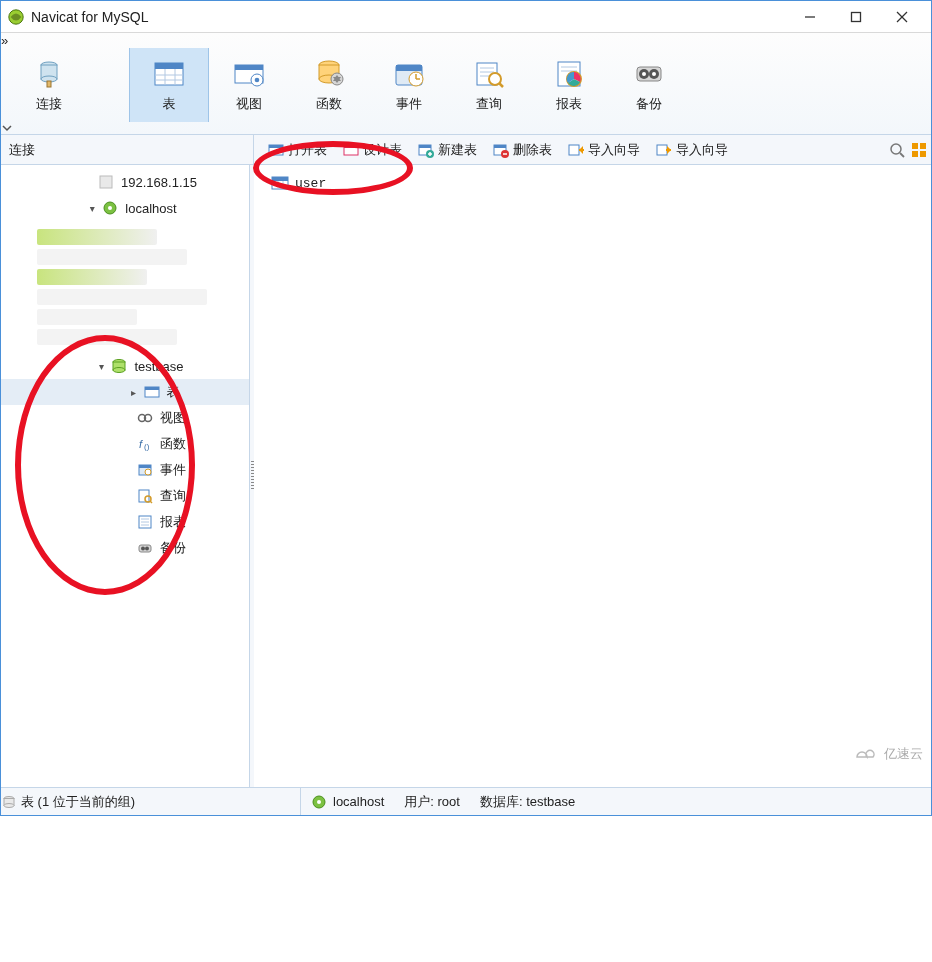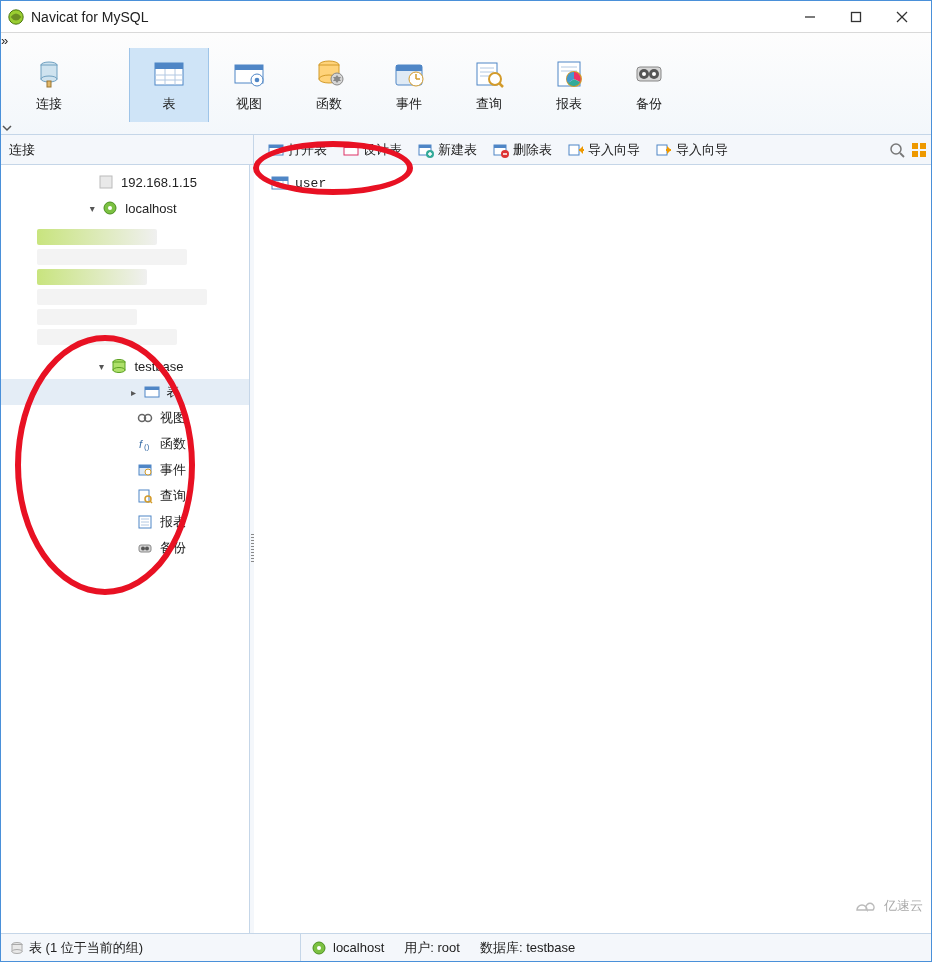--- a/index.html
+++ b/index.html
@@ -1,17 +1,17 @@
 <!DOCTYPE html>
 <html><head>
 <meta charset="utf-8">
 <style>
   * { box-sizing: border-box; }
   html, body { margin: 0; padding: 0; font-family: "Microsoft YaHei", "SimSun", Arial, sans-serif; font-size: 13px; color: #222; background: #fff; }
-  .window { width: 932px; height: 962px; border: 1px solid #4a90d9; display: flex; flex-direction: column; background: #fff; position: relative; }
+  .window { width: 932px; height: 816px; border: 1px solid #4a90d9; display: flex; flex-direction: column; background: #fff; position: relative; }
   
   .titlebar { height: 32px; display: flex; align-items: center; padding: 0 6px; border-bottom: 1px solid #d9d9d9; background: #fff; }
   .titlebar .app-icon { width: 18px; height: 18px; margin-right: 6px; }
   .titlebar .title { flex: 1; font-size: 14px; }
   .titlebar .win-controls { display: flex; }
   .titlebar .win-controls .wc { width: 46px; height: 28px; display: flex; align-items: center; justify-content: center; cursor: default; }
   
   .menubar { height: 28px; display: flex; align-items: center; padding: 0 4px; border-bottom: 1px solid #e5e5e5; }
   .menubar .menu-item { padding: 4px 14px; cursor: default; }
   
@@ -41,24 +41,24 @@
   .tree-label { }
   .sidebar-splitter { position:absolute; left:248px; top:0; bottom:0; width:6px; cursor:col-resize; background:#f4f7fb; border-left:1px solid #c5d6e8; border-right:1px solid #c5d6e8; display:flex; align-items:center; justify-content:center;}
   .sidebar-splitter .grip { width:3px; height:30px; background:repeating-linear-gradient(#888 0 1px, transparent 1px 3px); }
   .content { flex:1; background:#fff; position:relative;font-family:Liberation Mono, monospace; }
   .content-item { position:absolute; left:10px; top:6px; display:flex; align-items:center; gap:6px; padding:2px 6px; border:1px solid transparent;}
   .content-item .ci-icon { width:18px; height:18px; display:flex; align-items:center; justify-content:center;}
   
   .circle { position:absolute; border:6px solid #e81123; border-radius:50%; pointer-events:none; }
   
   .statusbar { height:28px; border-top:1px solid #c5d6e8; background:#f4f7fb; display:flex; align-items:center; font-size:13px; }
-  .statusbar .s-left { width:300px; padding-left:8px; border-right:1px solid #c5d6e8; height:100%; display:flex; align-items:center;}
+  .statusbar .s-left { width:300px; border-right:1px solid #c5d6e8; height:100%; display:flex; align-items:center;}
   .statusbar .s-left .dbicon { width:16px; height:16px; margin-right:4px; display:flex; align-items:center; justify-content:center;}
   .statusbar .s-right { flex:1; padding-left:10px; display:flex; align-items:center; gap:6px;}
-  .watermark { position:absolute; right:8px; bottom:18px; color:#aaa; display:flex; align-items:center; gap:8px; font-size:13px;}
+  .watermark { position:absolute; right:8px; bottom:24px; color:#aaa; display:flex; align-items:flex-start; gap:8px; font-size:13px;}
   .blur-strip { background:#f3f3f3; border-radius:2px; }
   
   svg { display:block; }
 </style>
 </head>
 <body>
 
 <div class="window">
 
   <div class="titlebar">

